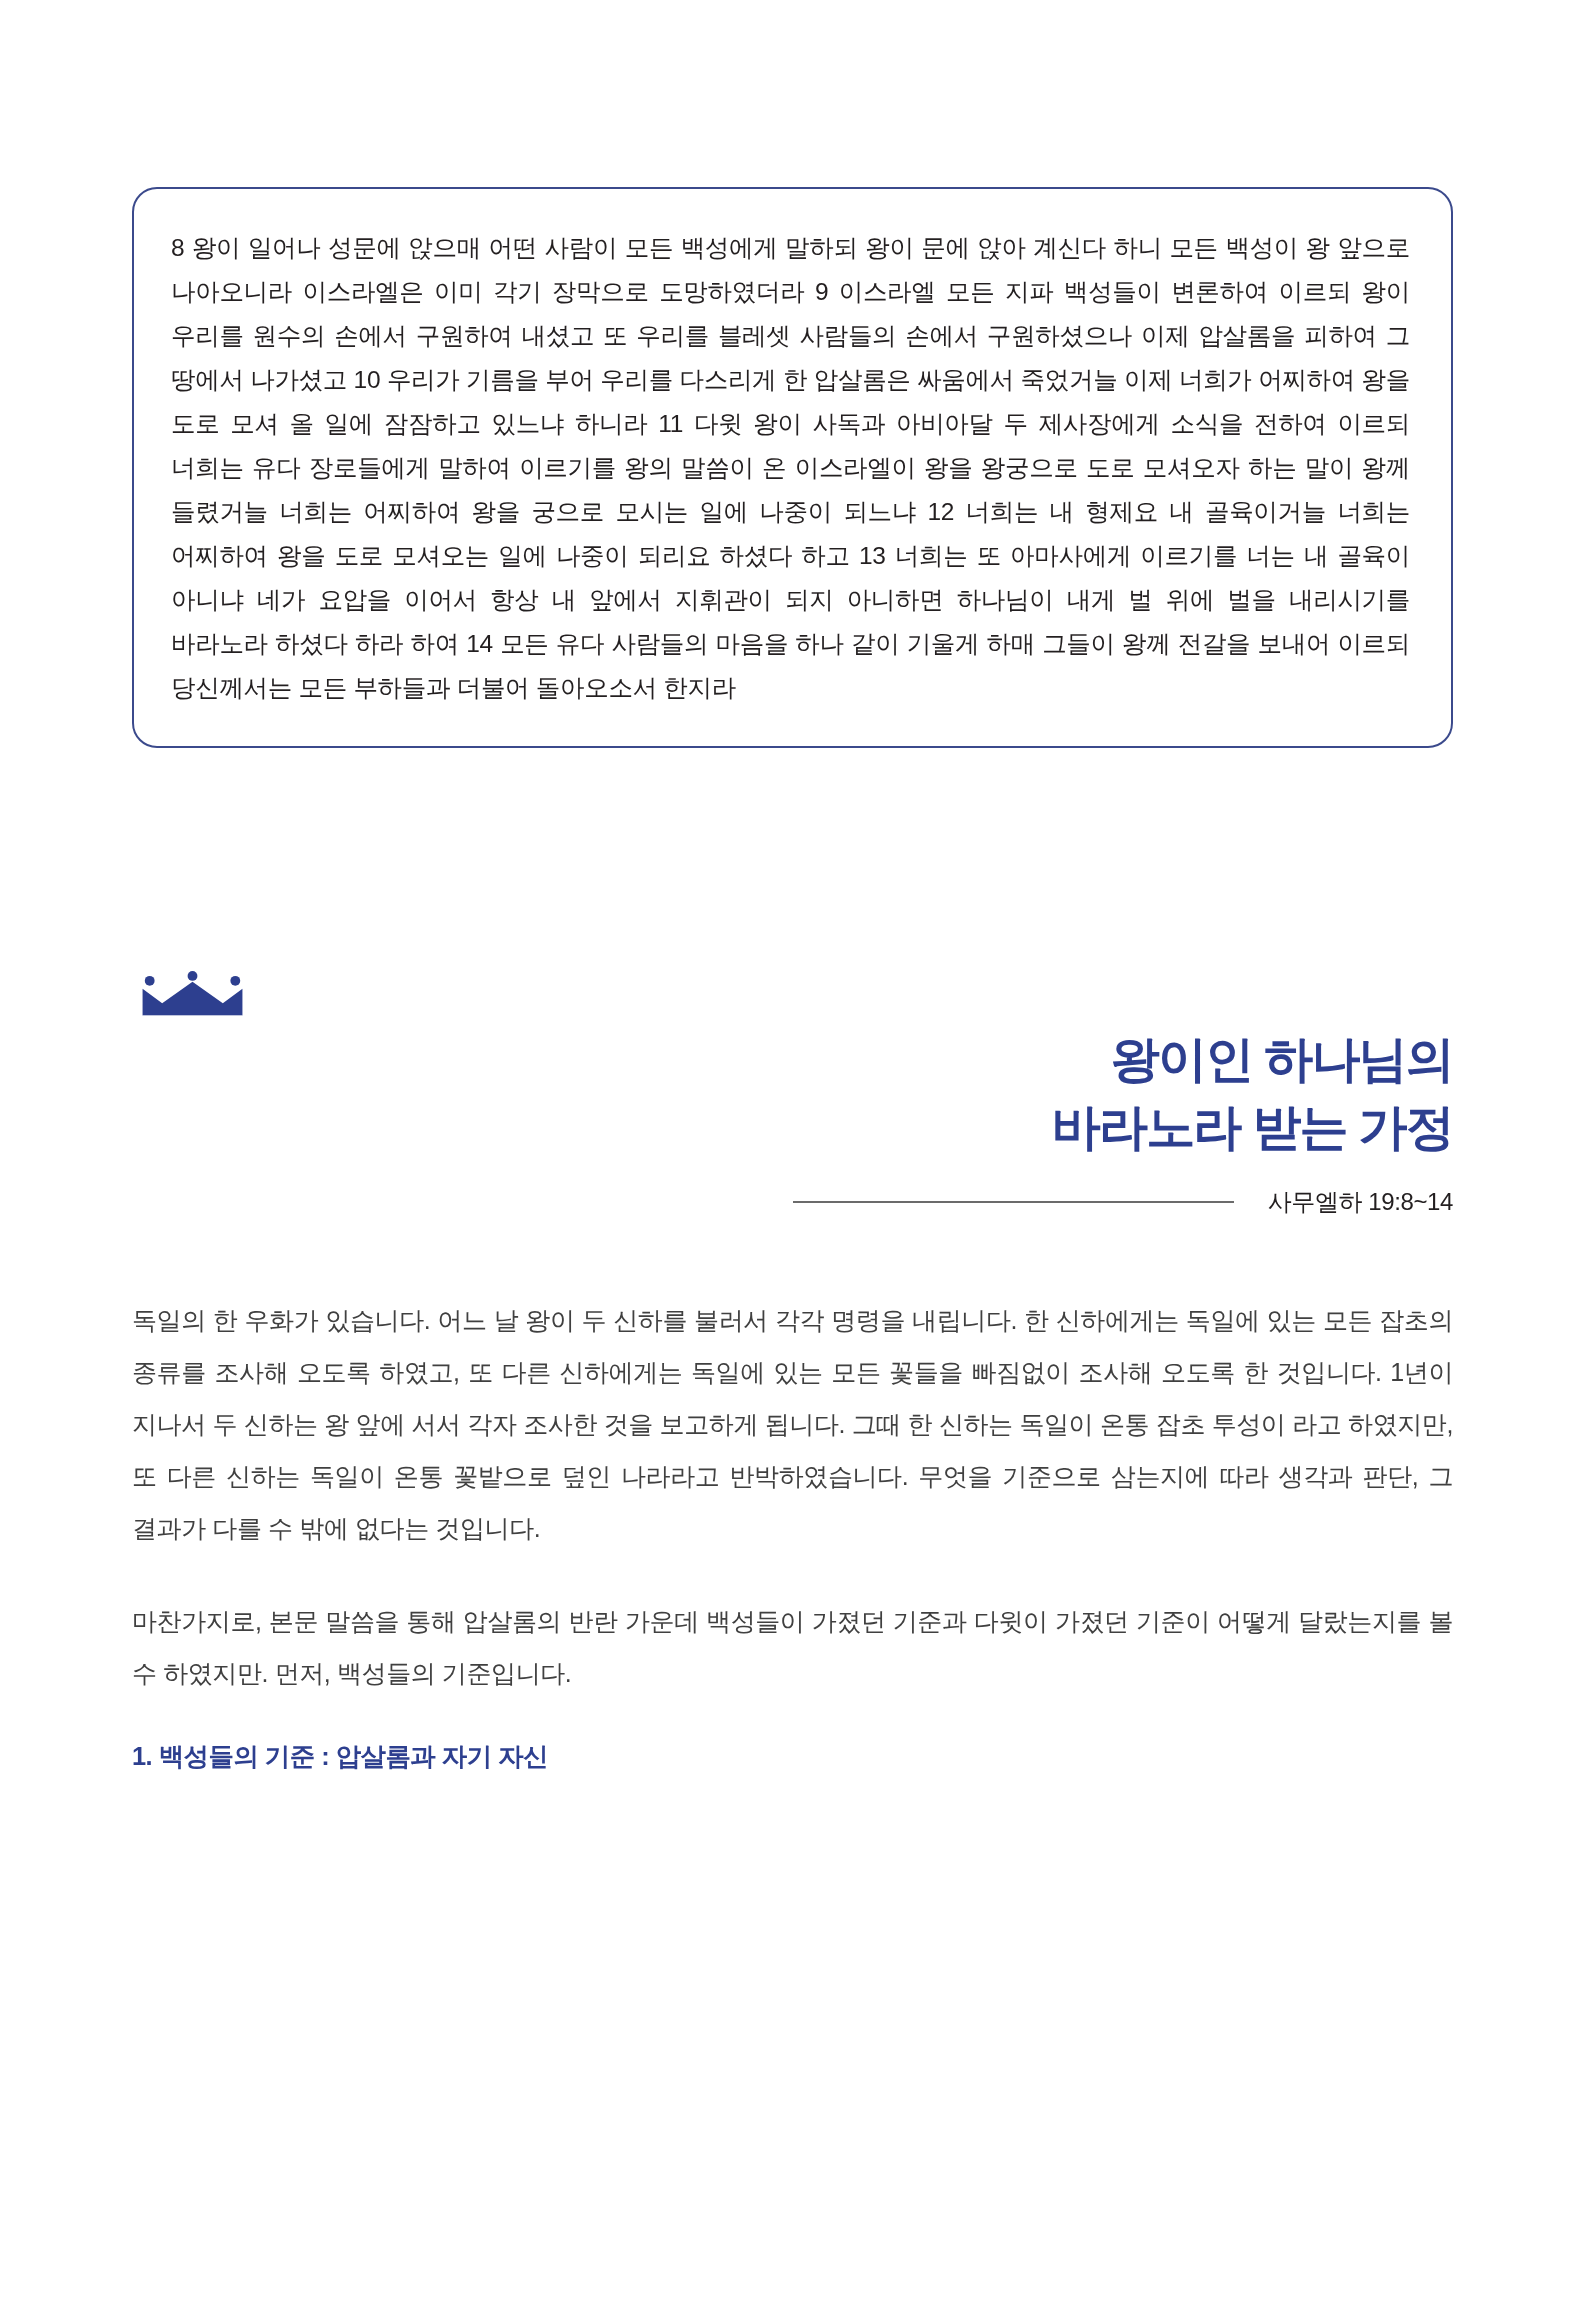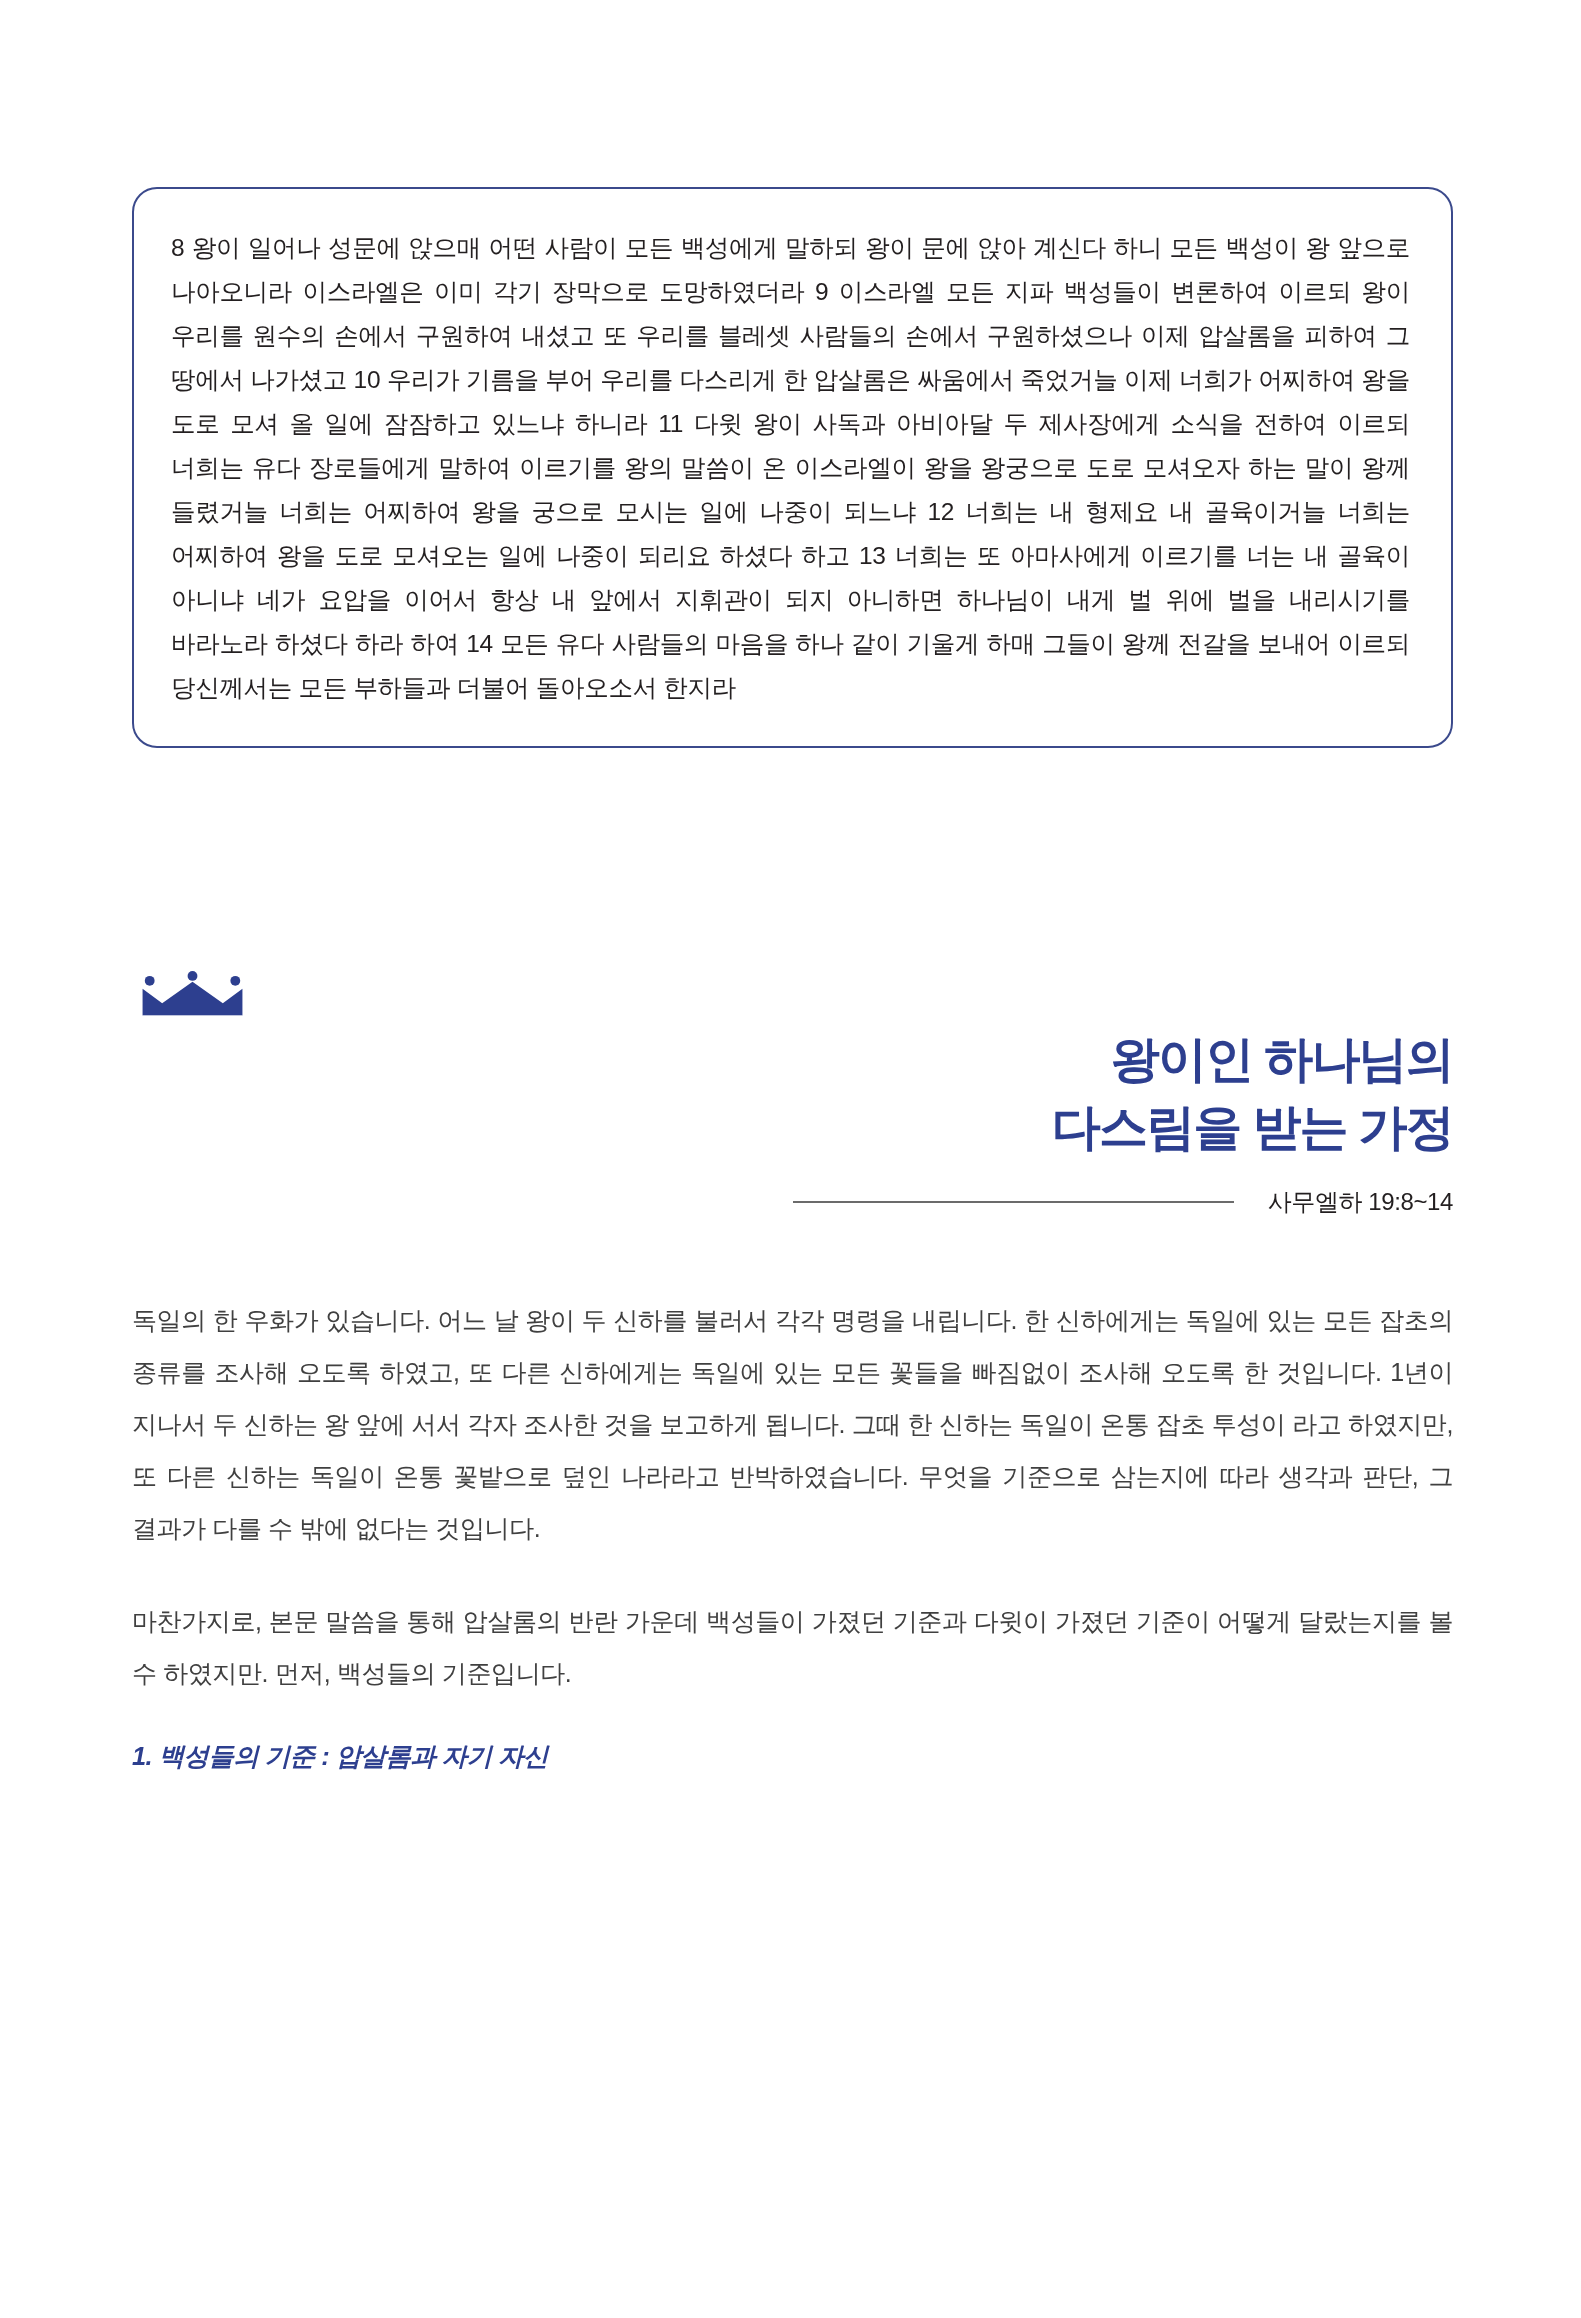--- a/index.html
+++ b/index.html
@@ -114,21 +114,20 @@
     letter-spacing: -0.4px;
     margin: 0 0 41px 0;
   }
   .section-heading {
     font-size: 25.4px;
     font-weight: bold;
     color: #2d3f8f;
     letter-spacing: -0.5px;
     margin: 41px 0 5.4px 0;
     word-break: keep-all;
-    font-style: italic;
   }
   .para-tight {
     margin-bottom: 0;
   }
 </style>
 </head>
 <body>
 
 <div class="page">
 
@@ -141,21 +140,21 @@
     <svg class="crown" viewBox="0 0 120 56">
       <circle cx="12" cy="11" r="5.5" fill="#2d3f8f"></circle>
       <circle cx="60" cy="5.5" r="5.5" fill="#2d3f8f"></circle>
       <circle cx="108" cy="11" r="5.5" fill="#2d3f8f"></circle>
       <path d="M4 50 L4 20 L26 36 L60 12 L94 36 L116 20 L116 50 Z" fill="#2d3f8f"></path>
       <rect x="4" y="50" width="112" height="6" fill="#ffffff"></rect>
     </svg>
 
     <h1 class="sermon-title">
       <span>왕이인 하나님의</span>
-      <span class="title-line-2">다스림을 받는 가정</span>
+      <span class="title-line-2">바라노라 받는 가정</span>
     </h1>
 
     <div class="ref-row">
       <span class="ref-rule"></span>
       <span class="ref-text">사무엘하 19:8~14</span>
     </div>
   </div>
 
   <div class="body-block">
     <p class="para">독일의 한 우화가 있습니다. 어느 날 왕이 두 신하를 불러서 각각 명령을 내립니다. 한 신하에게는 독일에 있는 모든 잡초의 종류를 조사해 오도록 하였고, 또 다른 신하에게는 독일에 있는 모든 꽃들을 빠짐없이 조사해 오도록 한 것입니다. 1년이 지나서 두 신하는 왕 앞에 서서 각자 조사한 것을 보고하게 됩니다. 그때 한 신하는 독일이 온통 잡초 투성이 라고 하였지만, 또 다른 신하는 독일이 온통 꽃밭으로 덮인 나라라고 반박하였습니다. 무엇을 기준으로 삼는지에 따라 생각과 판단, 그 결과가 다를 수 밖에 없다는 것입니다.</p>

